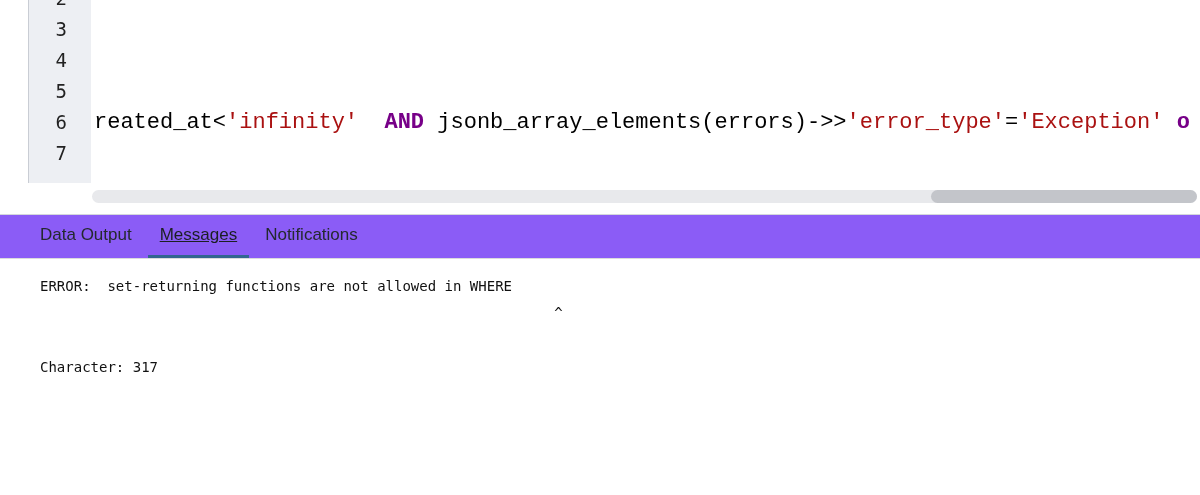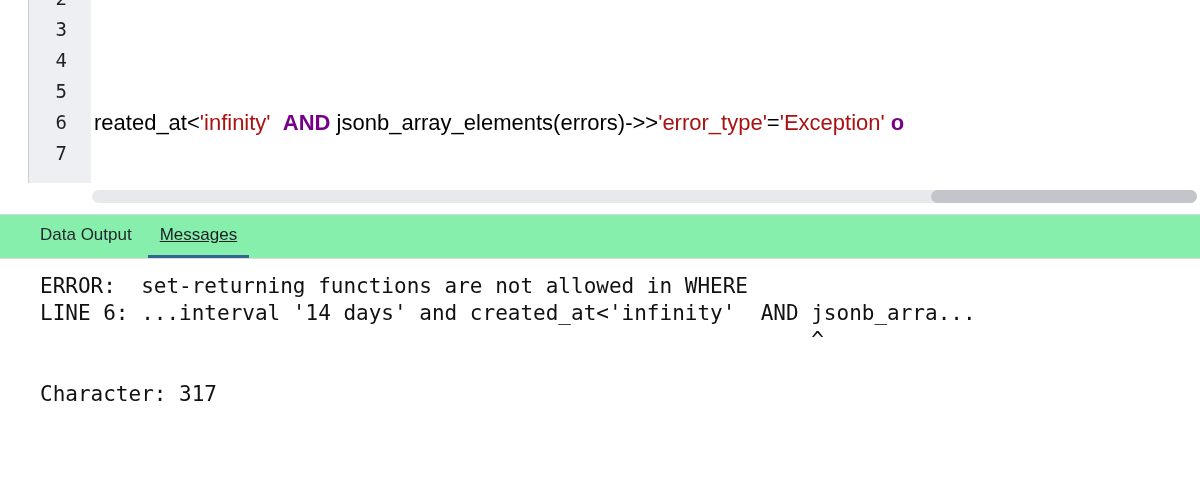--- a/index.html
+++ b/index.html
@@ -34,62 +34,62 @@
     font-family: "DejaVu Sans Mono", monospace;
     font-size: 19px; color: #222222;
   }
   .code-area {
     position: absolute; left: 92px; top: 0; right: 0; height: 186px;
     overflow: hidden;
     cursor: text;
   }
   .code-row {
     height: 31px; line-height: 31px;
-    font-family: Liberation Sans, sans-serif;
+    font-family: Liberation Mono, monospace;
     font-size: 22px; white-space: pre; color: #000;
     padding-left: 2px;
   }
 
   
   .hscroll-track {
     position: absolute; left: 92px; right: 3px; top: 190px; height: 13px;
     background: #e8e9ec; border-radius: 7px;
   }
   .hscroll-thumb {
     position: absolute; right: 0; top: 0; width: 266px; height: 13px;
     background: #c3c5ca; border-radius: 7px;
   }
 
   
   .tab-bar {
     display: flex; align-items: stretch;
     height: 43px;
     border-bottom: 1px solid #dbdbdd;
     padding-left: 28px;
-    background: #86efac;
+    background: #8b5cf6;
   }
   .tab {
     display: flex; align-items: center;
     padding: 0 12px; margin-right: 4px;
     font-size: 17px; color: #24292e;
     border-bottom: 3px solid transparent;
     box-sizing: border-box;
     cursor: pointer;
     white-space: nowrap;
   }
   .tab.active { color: #1b1f23; }
 
   
   .messages-panel {
     padding: 14px 0 0 40px;
     background: #ffffff;
   }
   .msg-line {
     font-family: "DejaVu Sans Mono", monospace;
-    font-size: 21px; line-height: 27px;
+    font-size: 14px; line-height: 27px;
     min-height: 27px;
     white-space: pre;
     color: #111111;
   }
 </style>
 </head>
 <body>
 
 <div class="editor-section">
   <div class="gutter">
@@ -117,21 +117,23 @@
   </div>
 </div>
 
 <div class="tab-bar">
   <div class="tab">
     <span>Data Output</span>
   </div>
   <div class="tab active" style="border-bottom-color: rgb(50, 102, 144); text-decoration: underline;">
     <span>Messages</span>
   </div>
+  <div class="tab">
+    <span>Notifications</span>
+  </div>
 </div>
 
 <div class="messages-panel">
   <div class="msg-line">ERROR:  set-returning functions are not allowed in WHERE</div>
-  <div class="msg-line">LINE 6: ...interval '14 days' and created_at&lt;'infinity'  AND jsonb_arra...</div>
   <div class="msg-line">                                                             ^</div>
   <div class="msg-line"></div>
   <div class="msg-line">Character: 317</div>
 </div>
 
 </body></html>

